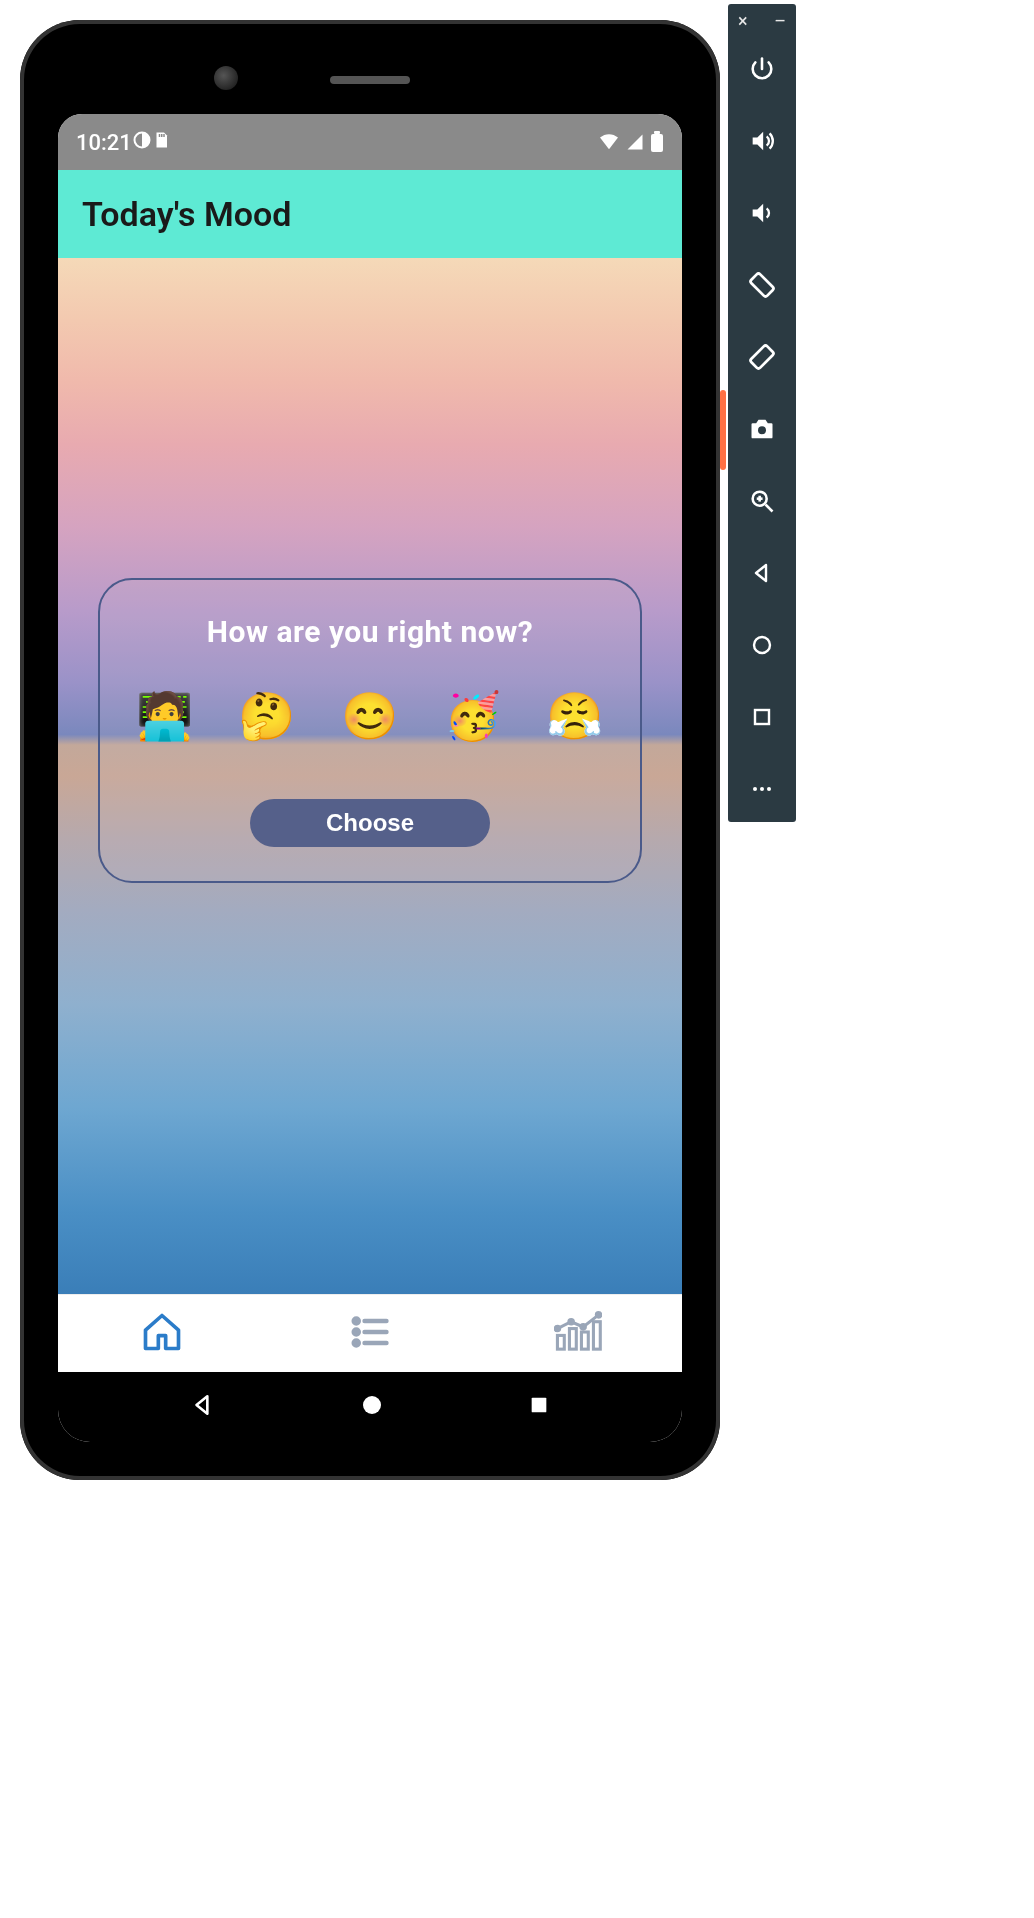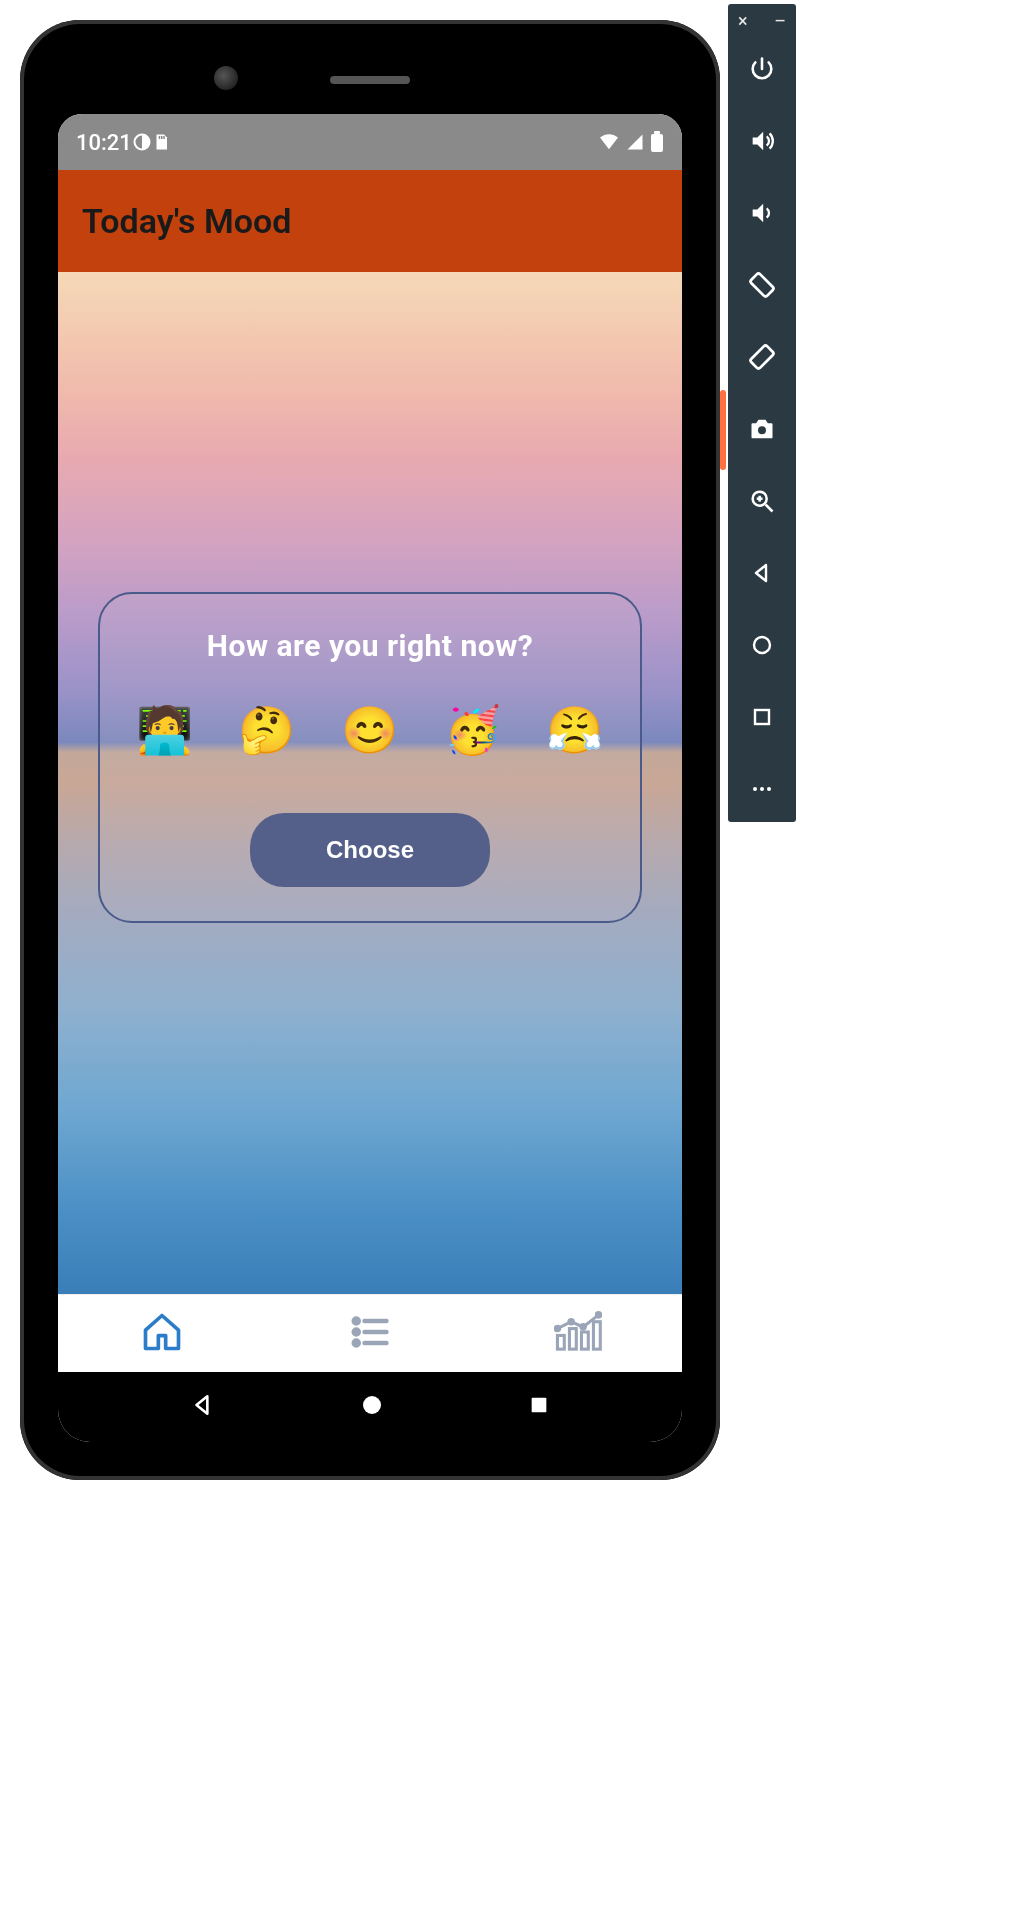--- a/index.html
+++ b/index.html
@@ -59,28 +59,28 @@
     height: 56px;
     background: #8a8a8a;
     color: #fff;
     display: flex;
     align-items: center;
     justify-content: space-between;
     padding: 0 18px;
     font-size: 22px;
     font-weight: 500;
   }
-  .status-left { display: flex; align-items: center; gap: 0; }
+  .status-left { display: flex; gap: 0; }
   .status-right { display: flex; align-items: center; gap: 6px; }
   .status-icon { display: inline-flex; }
 
   
   .app-header {
-    height: 102px;
-    background: #c2410c;
+    height: 88px;
+    background: #5eead4;
     display: flex;
     align-items: center;
     padding: 0 24px;
   }
   .app-header-title {
     font-size: 34px;
     font-weight: 600;
     color: #1a1a1a;
   }
 
@@ -131,21 +131,21 @@
   .emoji-btn {
     font-size: 46px;
     line-height: 1;
     cursor: pointer;
     user-select: none;
   }
   .choose-btn {
     margin: 60px auto 0;
     display: block;
     width: 240px;
-    height: 74px;
+    height: 48px;
     border: none;
     border-radius: 34px;
     background: #55608a;
     color: #fff;
     font-size: 24px;
     font-weight: 600;
     cursor: pointer;
   }
 
   

